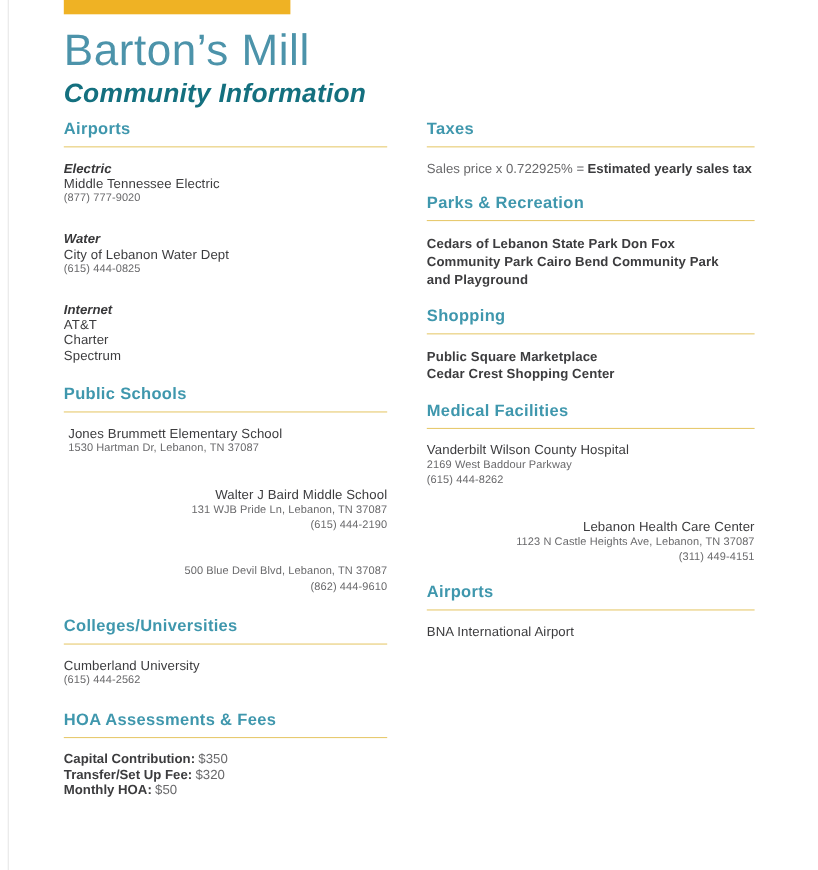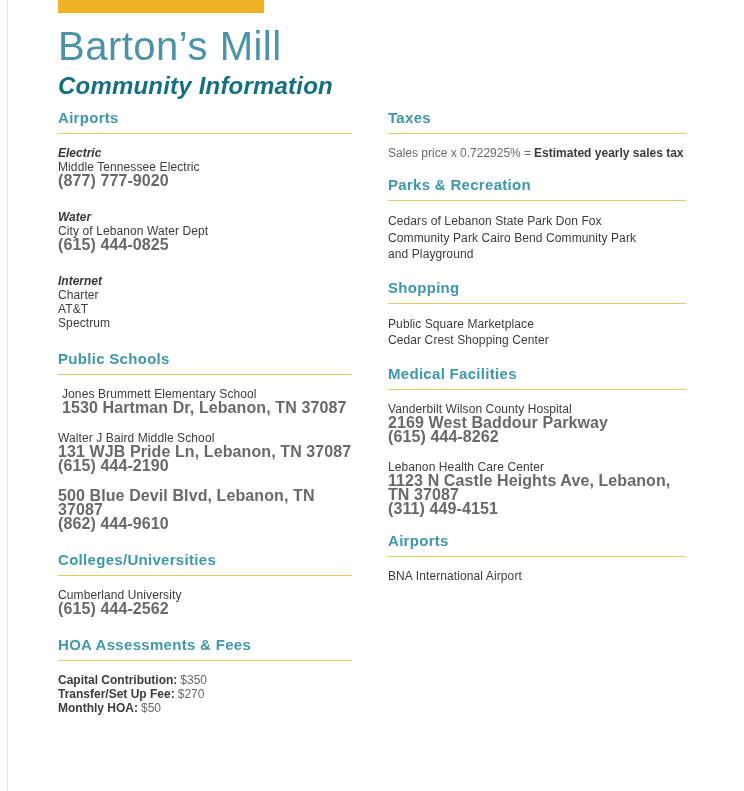--- a/index.html
+++ b/index.html
@@ -12,31 +12,31 @@
   .cols{display:flex;margin:10px 58px 0 58px;gap:36px;align-items:flex-start;}
   .col-left{width:294px;}
   .col-right{width:298px;}
   .sec{margin:0;}
   .col-left .sec + .sec{margin-top:20px;}
   .col-right .sec + .sec{margin-top:16px;}
   .h{margin:0;font-size:15px;line-height:18px;font-weight:bold;color:#3F97AD;letter-spacing:0.3px;}
   .rule{border:none;border-top:1px solid #E7CA70;margin:6px 0 0 0;height:0;}
   .content{margin-top:12px;}
   .grp + .grp{margin-top:22px;}
-  .entry + .entry{margin-top:16px;}
+  .entry + .entry{margin-top:28px;text-align:right;}
   .lbl{font-size:12px;line-height:14px;font-weight:bold;font-style:italic;color:#38383A;}
   .bold{font-size:12px;line-height:14px;font-weight:normal;color:#3C3C3E;letter-spacing:0.1px;}
-  .reg{font-size:16px;line-height:14px;font-weight:bold;color:#69696B;letter-spacing:0.1px;}
+  .reg{font-size:10px;line-height:14px;font-weight:normal;color:#69696B;letter-spacing:0.1px;}
   .indent{padding-left:4px;}
   .fee{font-size:12px;line-height:14px;}
   .fee .fl{font-weight:bold;color:#3C3C3E;}
   .fee .fv{font-weight:normal;color:#69696B;margin-left:3px;}
   .formula{font-size:12px;line-height:14px;color:#69696B;}
   .formula .fb{font-weight:bold;color:#3C3C3E;margin-left:3px;}
-  .wideline{font-size:12px;line-height:16.5px;font-weight:normal;color:#3C3C3E;letter-spacing:0.1px;}
+  .wideline{font-size:12px;line-height:16.5px;font-weight:bold;color:#3C3C3E;letter-spacing:0.1px;}
 </style>
 </head>
 <body>
 
 <div class="sheet">
   <div class="edge-left"></div>
   <div class="topbar"></div>
   <div class="title">Barton’s Mill</div>
   <div class="subtitle">Community Information</div>
 
@@ -53,22 +53,22 @@
             <div class="bold">Middle Tennessee Electric</div>
             <div class="reg">(877) 777-9020</div>
           </div>
           <div class="grp">
             <div class="lbl">Water</div>
             <div class="bold">City of Lebanon Water Dept</div>
             <div class="reg">(615) 444-0825</div>
           </div>
           <div class="grp">
             <div class="lbl">Internet</div>
+            <div class="bold">AT&amp;T</div>
             <div class="bold">Charter</div>
-            <div class="bold">AT&amp;T</div>
             <div class="bold">Spectrum</div>
           </div>
         </div>
       </section>
 
       <section class="sec">
         <h3 class="h">Public Schools</h3>
         <div class="rule"></div>
         <div class="content">
           <div class="entry">
@@ -99,21 +99,21 @@
       </section>
 
       <section class="sec">
         <h3 class="h">HOA Assessments &amp; Fees</h3>
         <div class="rule"></div>
         <div class="content">
           <div class="fee">
             <span class="fl">Capital Contribution:</span><span class="fv">$350</span>
           </div>
           <div class="fee">
-            <span class="fl">Transfer/Set Up Fee:</span><span class="fv">$270</span>
+            <span class="fl">Transfer/Set Up Fee:</span><span class="fv">$320</span>
           </div>
           <div class="fee">
             <span class="fl">Monthly HOA:</span><span class="fv">$50</span>
           </div>
         </div>
       </section>
 
     </div>
 
     <div class="col-right">

